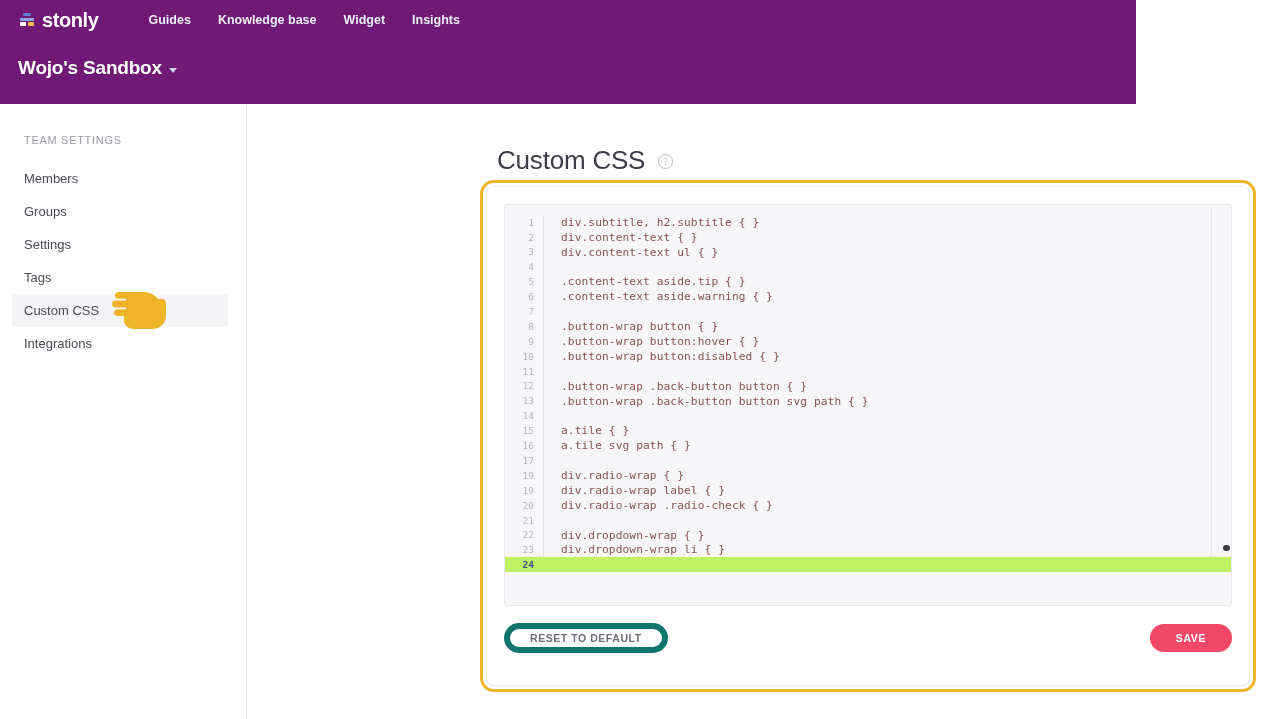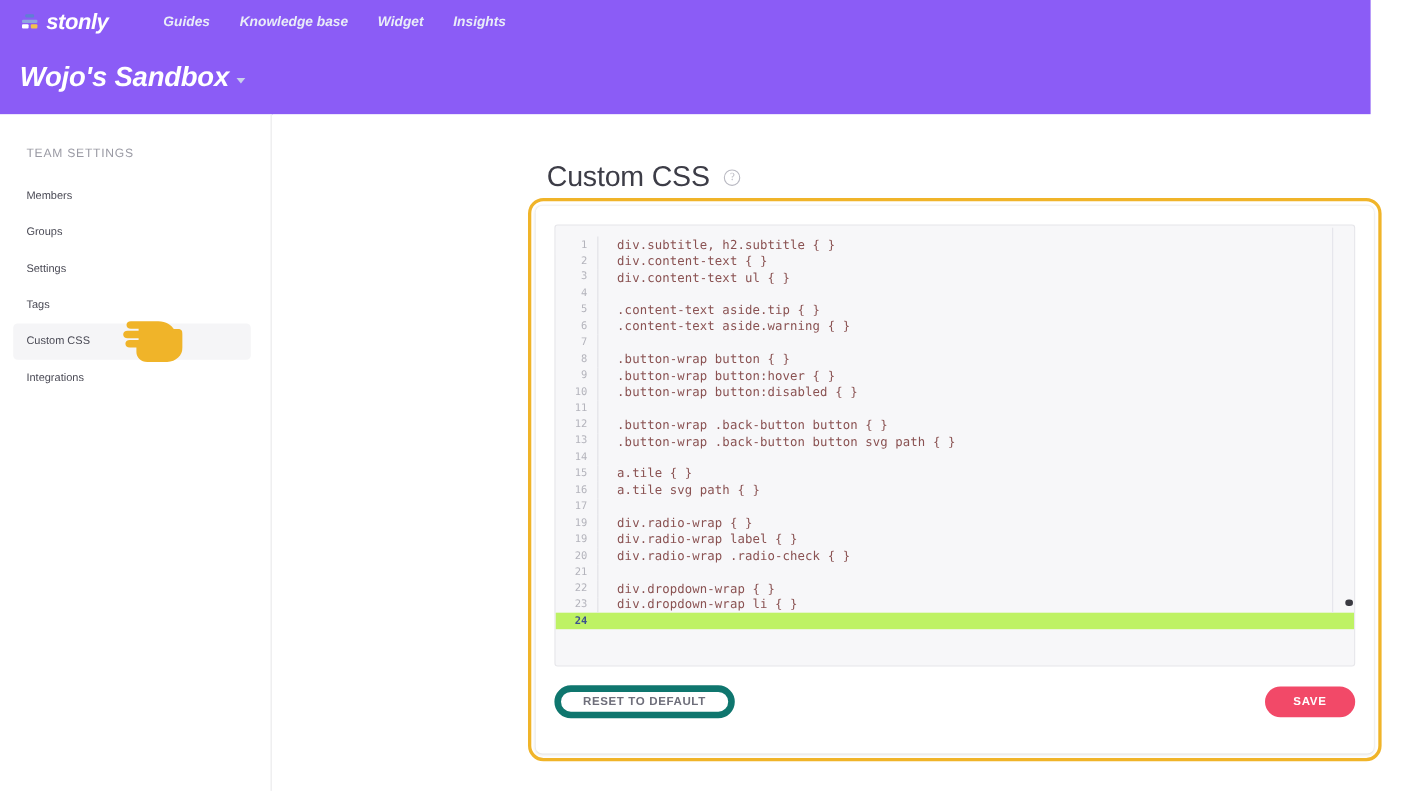--- a/index.html
+++ b/index.html
@@ -10,24 +10,23 @@
     overflow: hidden;
     background: #ffffff;
     font-family: "Liberation Sans", sans-serif;
     -webkit-font-smoothing: antialiased;
   }
 
   
   .top-header {
     position: absolute;
     top: 0; left: 0;
-    width: 1246px;
+    width: 1136px;
     height: 104px;
-    background: #8b5cf6;
-    font-style: italic;
+    background: #701a75;
   }
 
   .nav-row {
     position: absolute;
     top: 0; left: 0;
     height: 40px;
     display: flex;
     align-items: center;
     padding-left: 18px;
   }
@@ -78,21 +77,21 @@
     position: absolute;
     left: 18px;
     top: 58px;
     display: flex;
     align-items: center;
     gap: 7px;
     cursor: pointer;
   }
   .workspace-title {
     color: #ffffff;
-    font-size: 25px;
+    font-size: 19px;
     font-weight: 600;
     letter-spacing: -0.2px;
     line-height: 1;
   }
   .workspace-caret {
     width: 0; height: 0;
     border-left: 4px solid transparent;
     border-right: 4px solid transparent;
     border-top: 5px solid #c9d2ea;
     margin-top: 5px;
@@ -122,21 +121,21 @@
   .sidebar-item {
     position: relative;
     height: 33px;
     margin: 0 18px 0 12px;
     padding-left: 12px;
     display: flex;
     align-items: center;
     border-radius: 4px;
     cursor: pointer;
     color: #4a4a55;
-    font-size: 10px;
+    font-size: 13px;
   }
   .sidebar-item + .sidebar-item { margin-top: 0; }
   .sidebar-list { display: flex; flex-direction: column; gap: 0; }
   .sidebar-item.active { background: #f5f5f7; }
 
   
   .hand-pointer {
     position: absolute;
     left: 98px;
     top: -5px;

